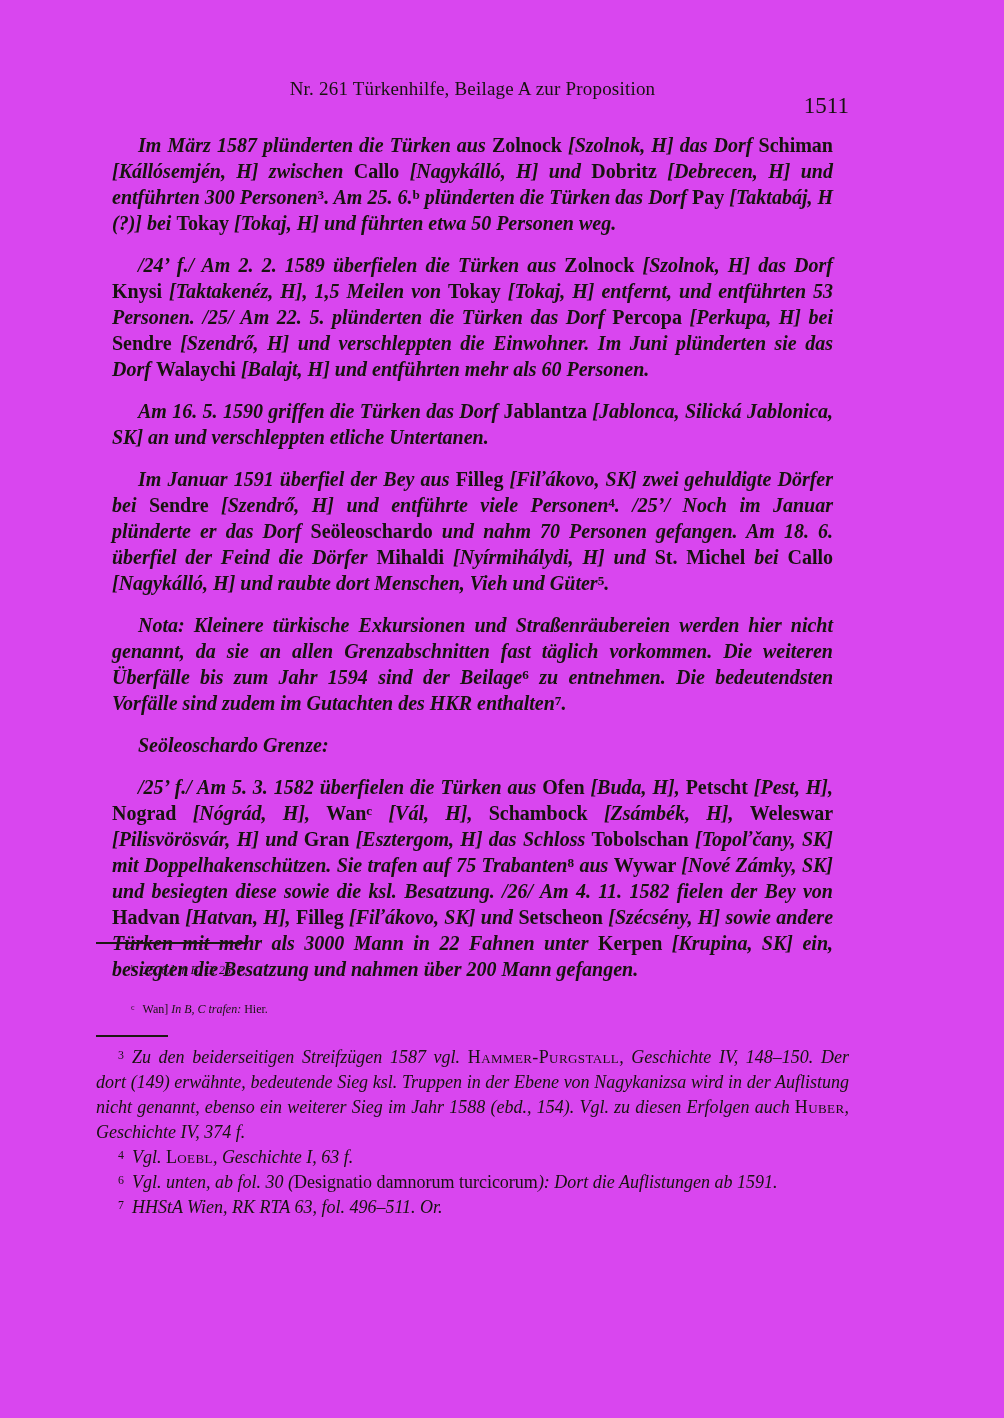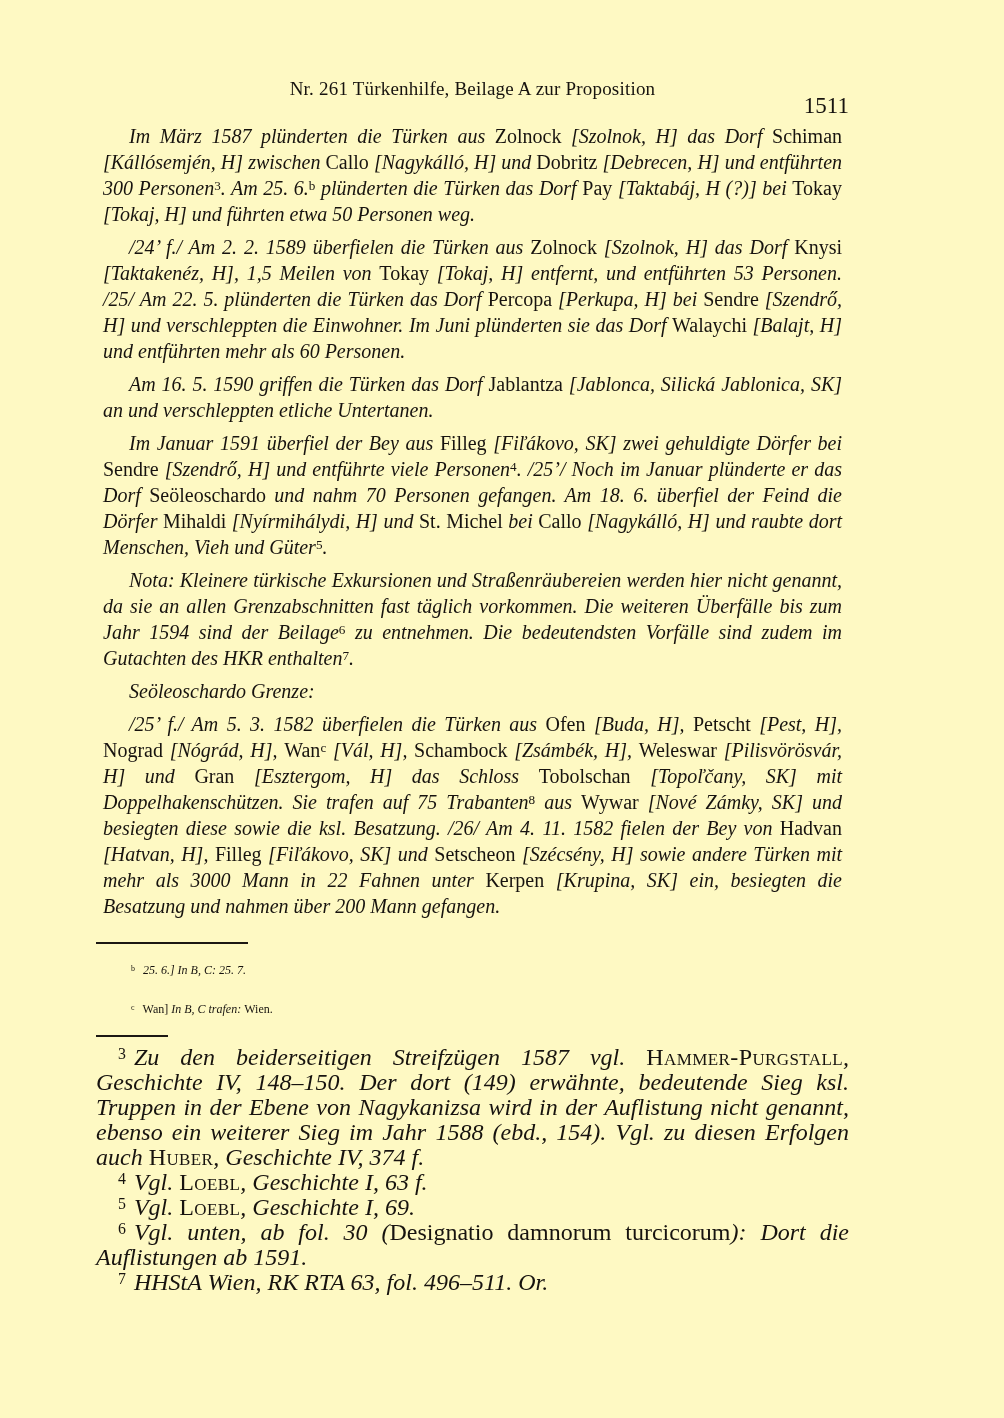--- a/index.html
+++ b/index.html
@@ -1,20 +1,20 @@
 <!DOCTYPE html>
 <html><head>
 <meta charset="utf-8">
 <style>
   html, body { margin: 0; padding: 0; background: #ffffff; }
   .page {
     position: relative;
     width: 1004px;
     height: 1418px;
-    background: #fef9c3;
+    background: #d946ef;
     color: #17130f;
     font-family: "Liberation Serif", "DejaVu Serif", serif;
     overflow: hidden;
   }
   .header {
     position: absolute;
     left: 96px; top: 78px; width: 753px;
     font-size: 19px;
   }
   .running-title {
@@ -28,21 +28,21 @@
     font-size: 23px;
     margin-top: 20px;
   }
   .main-text {
     position: absolute;
     left: 96px; top: 116px; width: 753px;
     font-size: 20px;
     line-height: 26px;
     text-align: justify;
   }
-  .main-text p { margin: 7px; text-indent: 26px; }
+  .main-text p { margin: 16px; text-indent: 26px; font-weight: bold; }
   .run-i { font-style: italic; }
   .run-r { font-style: normal; }
   .run-sc { font-style: normal; font-variant: small-caps; letter-spacing: 0.4px; }
   sup {
     font-style: normal;
     font-size: 0.66em;
     line-height: 0;
     vertical-align: 0.38em;
   }
   .apparatus {
@@ -54,21 +54,21 @@
   .rule-short { width: 72px; margin: 10px 0 8px 0; }
   .letter-notes p {
     margin: 13px;
     font-size: 12px;
     line-height: 26px;
     text-indent: 22px;
     text-align: justify;
   }
   .number-notes p {
     margin: 0;
-    font-size: 24px;
+    font-size: 18px;
     line-height: 25px;
     text-indent: 22px;
     text-align: justify;
   }
   sup.marker { margin-right: 8px; }
 </style>
 </head>
 <body>
 
 <div class="page">
@@ -87,28 +87,27 @@
     <p><span class="run-i">Seöleoschardo Grenze:</span></p>
     <p><span class="run-i">/25’ f./ Am 5. 3. 1582 überfielen die Türken aus </span><span class="run-r">Ofen </span><span class="run-i">[Buda, H], </span><span class="run-r">Petscht </span><span class="run-i">[Pest, H], </span><span class="run-r">Nograd </span><span class="run-i">[Nógrád, H], </span><span class="run-r">Wan</span><sup>c</sup><span class="run-i"> [Vál, H], </span><span class="run-r">Schambock </span><span class="run-i">[Zsámbék, H], </span><span class="run-r">Weleswar </span><span class="run-i">[Pilisvörösvár, H] und </span><span class="run-r">Gran </span><span class="run-i">[Esztergom, H] das Schloss </span><span class="run-r">Tobolschan </span><span class="run-i">[Topoľčany, SK] mit Doppelhakenschützen. Sie trafen auf 75 Trabanten</span><sup>8</sup><span class="run-i"> aus </span><span class="run-r">Wywar </span><span class="run-i">[Nové Zámky, SK] und besiegten diese sowie die ksl. Besatzung. /26/ Am 4. 11. 1582 fielen der Bey von </span><span class="run-r">Hadvan </span><span class="run-i">[Hatvan, H], </span><span class="run-r">Filleg </span><span class="run-i">[Fiľákovo, SK] und </span><span class="run-r">Setscheon </span><span class="run-i">[Szécsény, H] sowie andere Türken mit mehr als 3000 Mann in 22 Fahnen unter </span><span class="run-r">Kerpen </span><span class="run-i">[Krupina, SK] ein, besiegten die Besatzung und nahmen über 200 Mann gefangen.</span></p>
   </div>
 
   <div class="apparatus">
 
     <div class="rule rule-long"></div>
 
     <div class="letter-notes">
       <p><sup class="marker">b</sup><span><span class="run-i">25. 6.] In B, C: 25. 7.</span></span></p>
-      <p><sup class="marker">c</sup><span><span class="run-r">Wan] </span><span class="run-i">In B, C trafen: </span><span class="run-r">Wien.</span></span></p>
+      <p><sup class="marker">c</sup><span><span class="run-r">Wan] </span><span class="run-i">In B, C trafen: </span><span class="run-r">Hier.</span></span></p>
     </div>
 
     <div class="rule rule-short"></div>
 
     <div class="number-notes">
       <p><sup class="marker">3</sup><span><span class="run-i">Zu den beiderseitigen Streifzügen 1587 vgl. </span><span class="run-sc">Hammer-Purgstall</span><span class="run-i">, Geschichte IV, 148–150. Der dort (149) erwähnte, bedeutende Sieg ksl. Truppen in der Ebene von Nagykanizsa wird in der Auflistung nicht genannt, ebenso ein weiterer Sieg im Jahr 1588 (ebd., 154). Vgl. zu diesen Erfolgen auch </span><span class="run-sc">Huber</span><span class="run-i">, Geschichte IV, 374 f.</span></span></p>
       <p><sup class="marker">4</sup><span><span class="run-i">Vgl. </span><span class="run-sc">Loebl</span><span class="run-i">, Geschichte I, 63 f.</span></span></p>
-      <p><sup class="marker">5</sup><span><span class="run-i">Vgl. </span><span class="run-sc">Loebl</span><span class="run-i">, Geschichte I, 69.</span></span></p>
       <p><sup class="marker">6</sup><span><span class="run-i">Vgl. unten, ab fol. 30 (</span><span class="run-r">Designatio damnorum turcicorum</span><span class="run-i">): Dort die Auflistungen ab 1591.</span></span></p>
       <p><sup class="marker">7</sup><span><span class="run-i">HHStA Wien, RK RTA 63, fol. 496–511. Or.</span></span></p>
     </div>
 
   </div>
 
 </div>
 
 </body></html>

